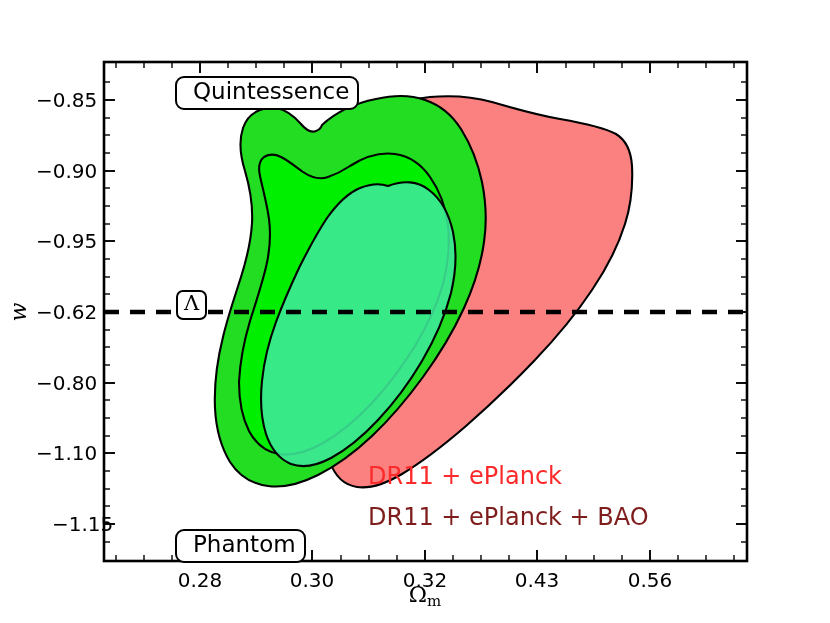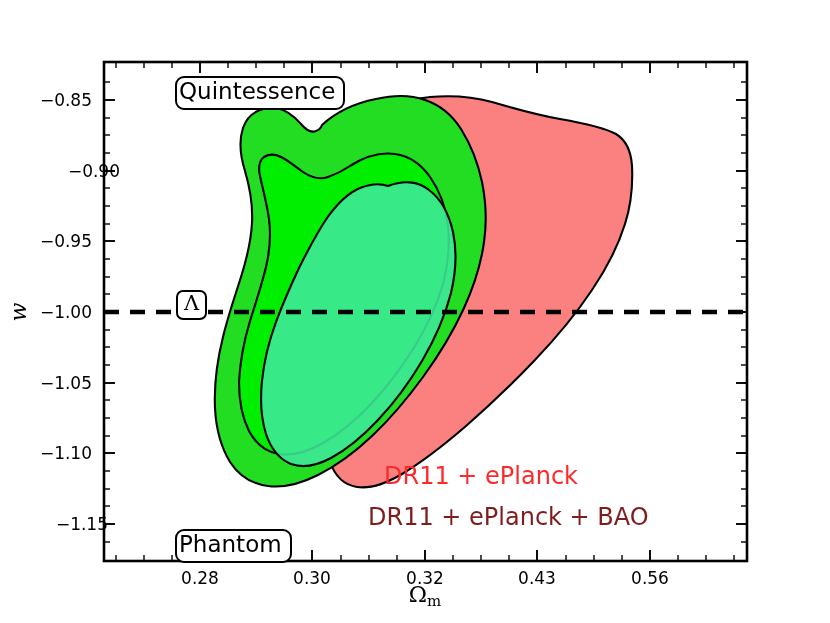--- a/index.html
+++ b/index.html
@@ -7,55 +7,55 @@
   body{
     width:830px;height:623px;overflow:hidden;
     font-family:"DejaVu Sans","Liberation Sans",sans-serif;
     color:#000;
   }
   #figure{position:relative;width:830px;height:623px;background:#fff;}
   #plot-svg{position:absolute;left:0;top:0;width:830px;height:623px;display:block;}
 
   
   .tick-label{
-    position:absolute;font-size:17px;color:#000;white-space:nowrap;
+    position:absolute;font-size:20px;color:#000;white-space:nowrap;
     font-family:"DejaVu Sans","Liberation Sans",sans-serif;
   }
   .ytick-label{text-align:right;transform:translateY(-50%);}
   .xtick-label{text-align:center;transform:translateX(-50%);}
 
   .axis-title{
     position:absolute;font-size:22px;color:#000;white-space:nowrap;
     font-family:"DejaVu Serif","Liberation Serif",serif;
     font-style:italic;
   }
   #ylabel{left:18px;top:312px;transform:translate(-50%,-50%) rotate(-90deg);}
   #xlabel{left:425px;top:596px;transform:translate(-50%,-50%);font-style:normal;}
   #xlabel .sub{font-size:15px;vertical-align:-0.30em;}
 
   .boxed-annot{
     position:absolute;
     background:#fff;border:2.2px solid #000;border-radius:9px;
-    padding:1px 8px 3px 2px;
+    padding:1px 8px 3px 16px;
     font-size:23px;line-height:1.12;color:#000;white-space:nowrap;
     font-family:"DejaVu Sans","Liberation Sans",sans-serif;
   }
   #annot-quintessence{left:175px;top:76px;}
   #annot-phantom{left:175px;top:529px;}
   #annot-lambda{
     left:176px;top:290px;border-radius:7px;
     padding:0px 6px 2px 6px;font-size:21px;
     font-family:"DejaVu Serif","Liberation Serif",serif;
   }
 
   .legend-entry{
     position:absolute;font-size:24px;white-space:nowrap;font-weight:400;
     font-family:"DejaVu Sans","Liberation Sans",sans-serif;
   }
-  #legend-red{left:368px;top:462px;margin-left:16px;}
+  #legend-red{left:368px;top:462px;}
   #legend-green{left:368px;top:503px;}
 </style>
 </head>
 <body>
 
 <div id="figure">
 
   <svg id="plot-svg" viewBox="0 0 830 623" xmlns="http://www.w3.org/2000/svg">
     <defs>
       <clipPath id="axes-clip">
@@ -219,24 +219,24 @@
       <line x1="104" y1="489" x2="110" y2="489"></line>
         <line x1="747" y1="489" x2="741" y2="489"></line>
       <line x1="104" y1="506" x2="110" y2="506"></line>
         <line x1="747" y1="506" x2="741" y2="506"></line>
       <line x1="104" y1="542" x2="110" y2="542"></line>
         <line x1="747" y1="542" x2="741" y2="542"></line>
     </g>
   </svg>
 
   <div class="tick-label ytick-label" style="left:36px;top:100px;width:56px;">−0.85</div>
-  <div class="tick-label ytick-label" style="left:36px;top:171px;width:56px;margin-left:28px;">−0.90</div>
+  <div class="tick-label ytick-label" style="left:36px;top:171px;width:56px;">−0.90</div>
   <div class="tick-label ytick-label" style="left:36px;top:241px;width:56px;">−0.95</div>
-  <div class="tick-label ytick-label" style="left:36px;top:312px;width:56px;">−1.00</div>
-  <div class="tick-label ytick-label" style="left:36px;top:383px;width:56px;">−1.05</div>
+  <div class="tick-label ytick-label" style="left:36px;top:312px;width:56px;">−0.62</div>
+  <div class="tick-label ytick-label" style="left:36px;top:383px;width:56px;">−0.80</div>
   <div class="tick-label ytick-label" style="left:36px;top:453px;width:56px;">−1.10</div>
   <div class="tick-label ytick-label" style="left:52px;top:524px;width:56px;">−1.15</div>
 
   <div class="tick-label xtick-label" style="left:200px;top:568px;">0.28</div>
   <div class="tick-label xtick-label" style="left:312px;top:568px;">0.30</div>
   <div class="tick-label xtick-label" style="left:425px;top:568px;">0.32</div>
   <div class="tick-label xtick-label" style="left:537px;top:568px;">0.43</div>
   <div class="tick-label xtick-label" style="left:650px;top:568px;">0.56</div>
 
   <div class="axis-title" id="ylabel">w</div>

